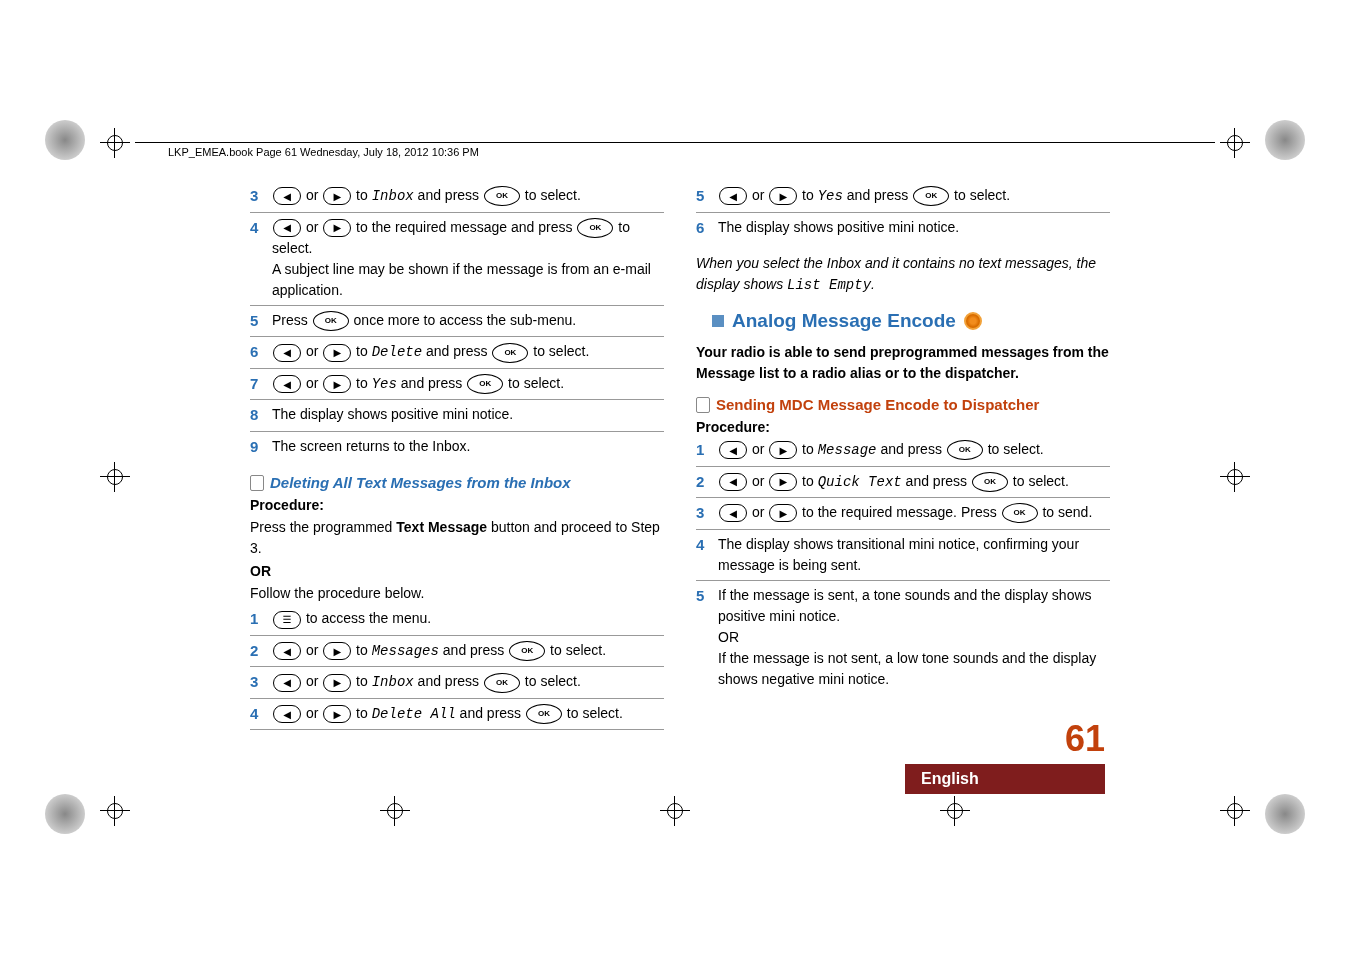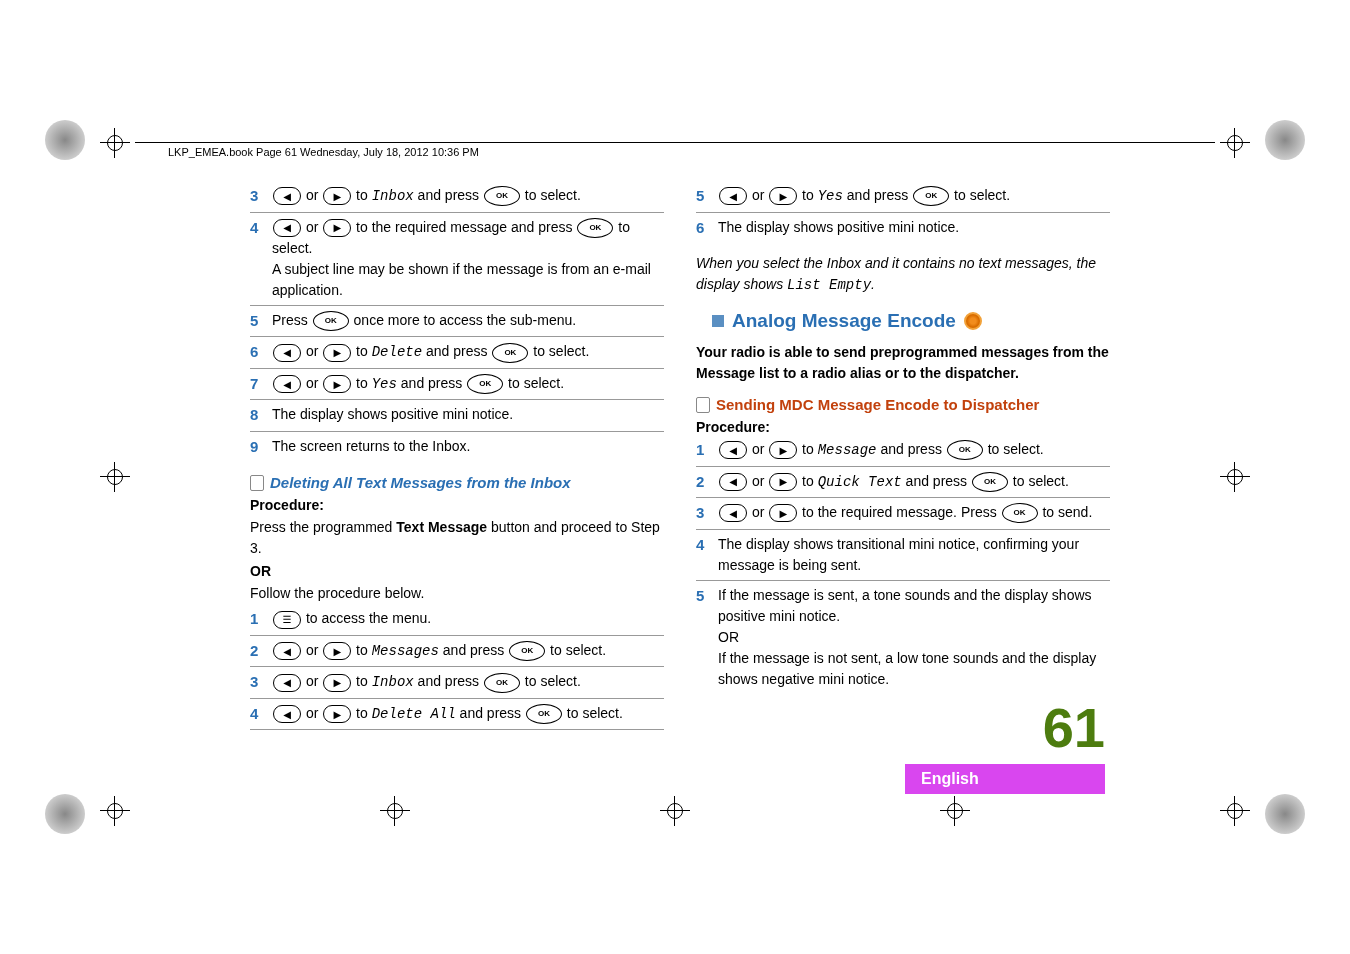--- a/index.html
+++ b/index.html
@@ -178,26 +178,26 @@
     margin: 0 1px;
   }
 
   .page-tab {
     position: absolute;
     right: 245px;
     bottom: 160px;
     text-align: right;
   }
   .page-number {
-    color: #4d7c0f;
-    font-size: 56px;
+    color: #c2410c;
+    font-size: 36px;
     font-weight: bold;
   }
   .lang-tab {
-    background: #d946ef;
+    background: #7f1d1d;
     color: #fff;
     font-weight: bold;
     padding: 6px 60px 6px 16px;
     font-size: 16px;
     margin-top: 4px;
     text-align: left;
     width: 200px;
   }
 </style>
 </head>

